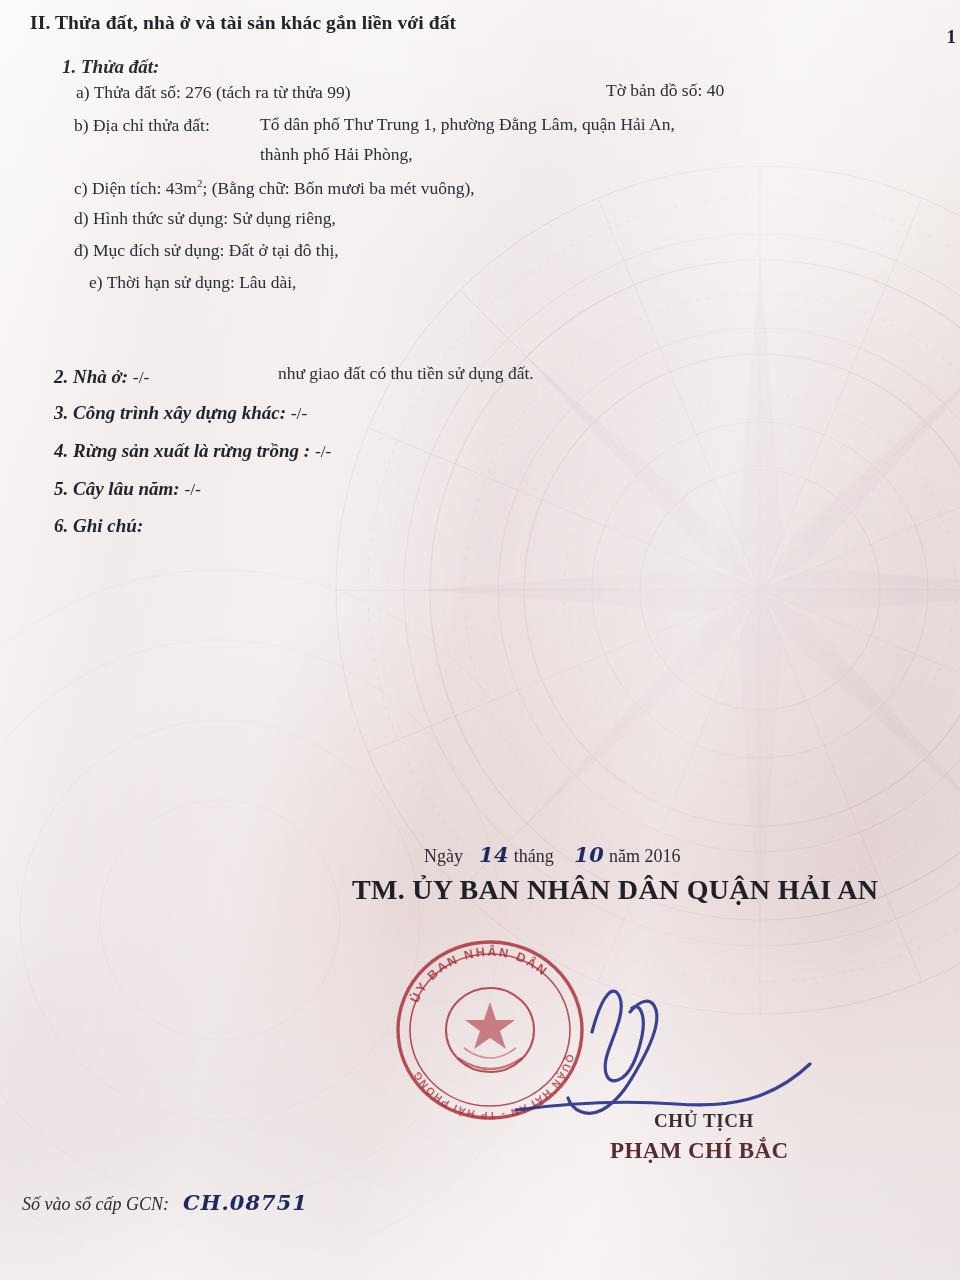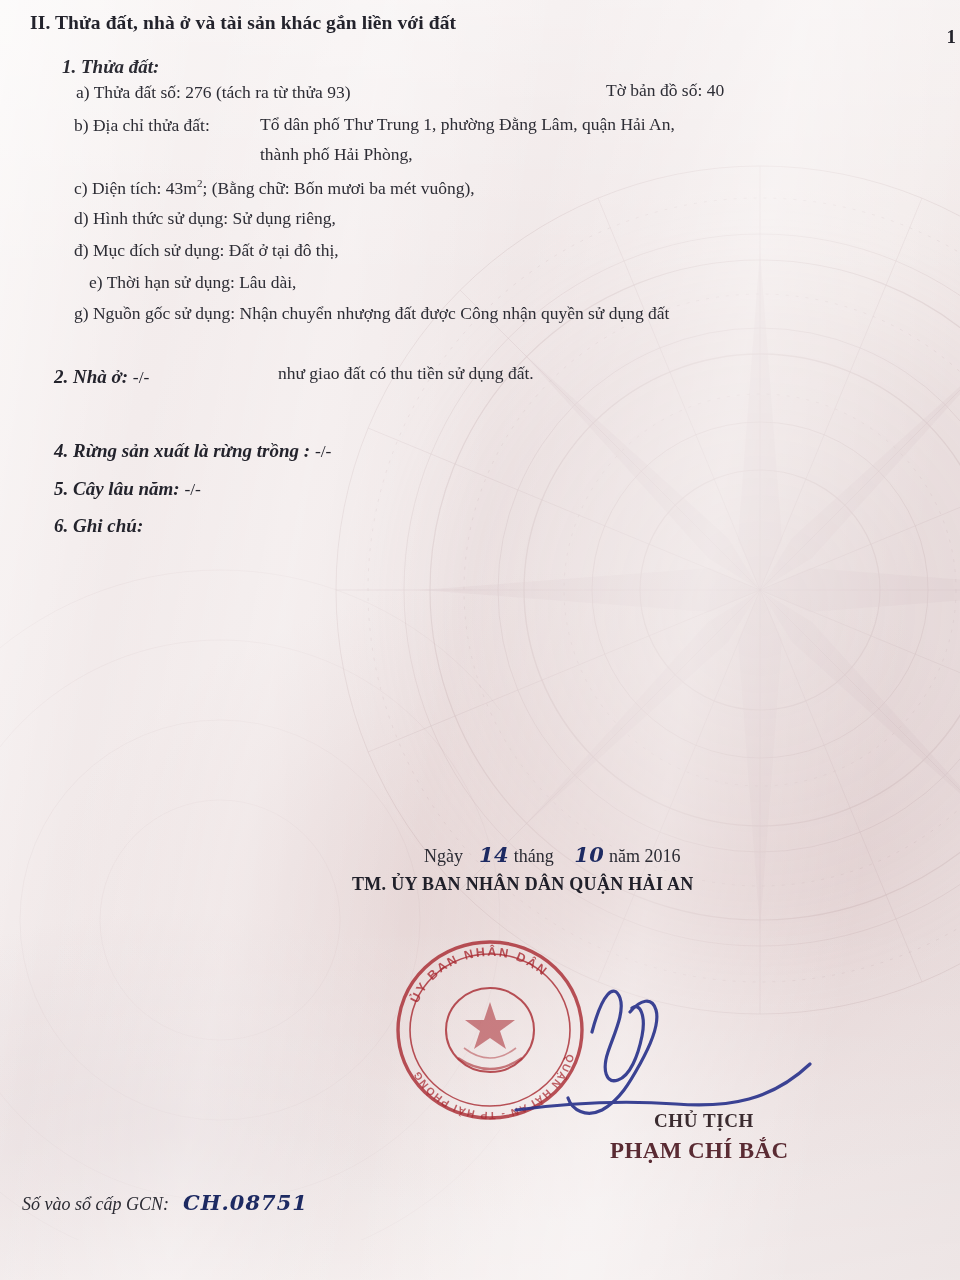--- a/index.html
+++ b/index.html
@@ -114,21 +114,21 @@
     font-weight: bold;
     color: #1d2a62;
     font-size: 21px;
     letter-spacing: .5px;
     margin-left: 16px;
   }
   .authority {
     position: absolute;
     left: 352px; top: 874px;
     font-weight: bold;
-    font-size: 18px;
+    font-size: 28px;
     letter-spacing: .3px;
     white-space: nowrap;
     color: #20202a;
   }
   .role {
     position: absolute;
     left: 654px; top: 1110px;
     font-weight: bold;
     font-size: 19px;
     color: #3a2b2f;
@@ -242,39 +242,42 @@
 
   <div id="sheen"></div>
 
   <div id="content">
 
     <div class="sec-title">II. Thửa đất, nhà ở và tài sản khác gắn liền với đất</div>
     <div class="page-num">1</div>
 
     <div class="sub-title">1. Thửa đất:</div>
 
-    <div class="line" style="left:76px; top:82px;">a) Thửa đất số: 276 (tách ra từ thửa 93)</div>
+    <div class="line" style="left:76px; top:82px;">a) Thửa đất số: 276 (tách ra từ thửa 99)</div>
     <div class="line" style="left:606px; top:80px;">Tờ bản đồ số: 40</div>
 
     <div class="line" style="left:74px; top:115px;">b) Địa chỉ thửa đất:</div>
     <div class="line" style="left:260px; top:114px;">Tổ dân phố Thư Trung 1, phường Đằng Lâm, quận Hải An,</div>
     <div class="line" style="left:260px; top:144px;">thành phố Hải Phòng,</div>
 
     <div class="line" style="left:74px; top:177px;">
       <span>c) Diện tích: 43m</span><span class="tiny-sup">2</span><span>; (Bằng chữ: Bốn mươi ba mét vuông),</span>
     </div>
 
     <div class="line" style="left:74px; top:208px;">d) Hình thức sử dụng: Sử dụng riêng,</div>
     <div class="line" style="left:74px; top:240px;">đ) Mục đích sử dụng: Đất ở tại đô thị,</div>
     <div class="line" style="left:74px; top:272px;margin-left:15px;">e) Thời hạn sử dụng: Lâu dài,</div>
-    <div class="line" style="left:74px; top:303px;">g) Nguồn gốc sử dụng: Nhận chuyển nhượng đất được Công nhận quyền sử dụng đất</div>
     <div class="line" style="left:278px; top:339px;margin-top:24px;">như giao đất có thu tiền sử dụng đất.</div>
 
     <div class="item-bold" style="left:54px; top:366px;">
       <span>2. Nhà ở:</span>
+      <span class="val">-/-</span>
+    </div>
+    <div class="item-bold" style="left:54px; top:402px;">
+      <span>3. Công trình xây dựng khác:</span>
       <span class="val">-/-</span>
     </div>
     <div class="item-bold" style="left:54px; top:440px;">
       <span>4. Rừng sản xuất là rừng trồng :</span>
       <span class="val">-/-</span>
     </div>
     <div class="item-bold" style="left:54px; top:478px;">
       <span>5. Cây lâu năm:</span>
       <span class="val">-/-</span>
     </div>

